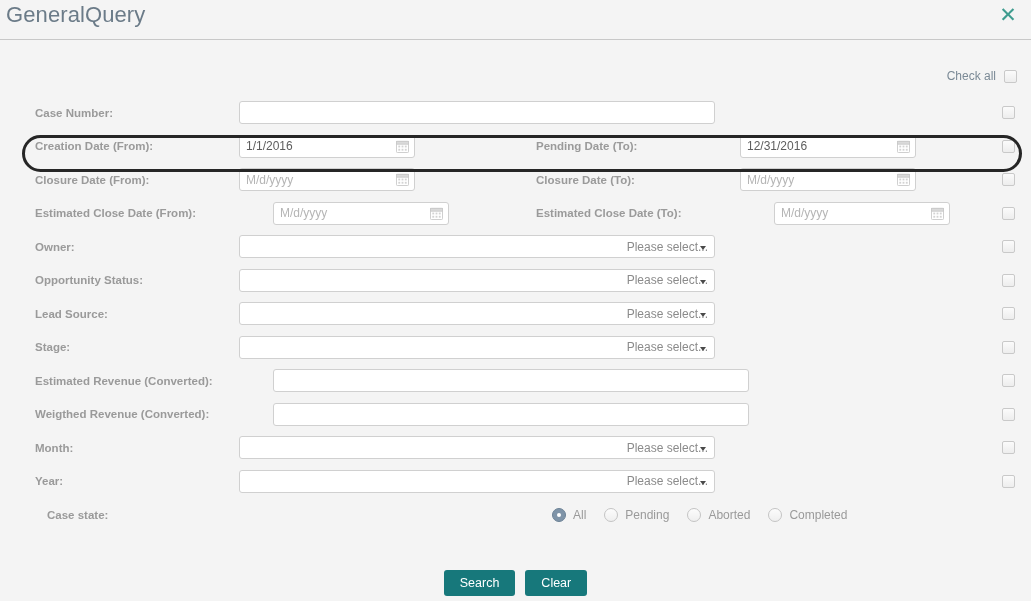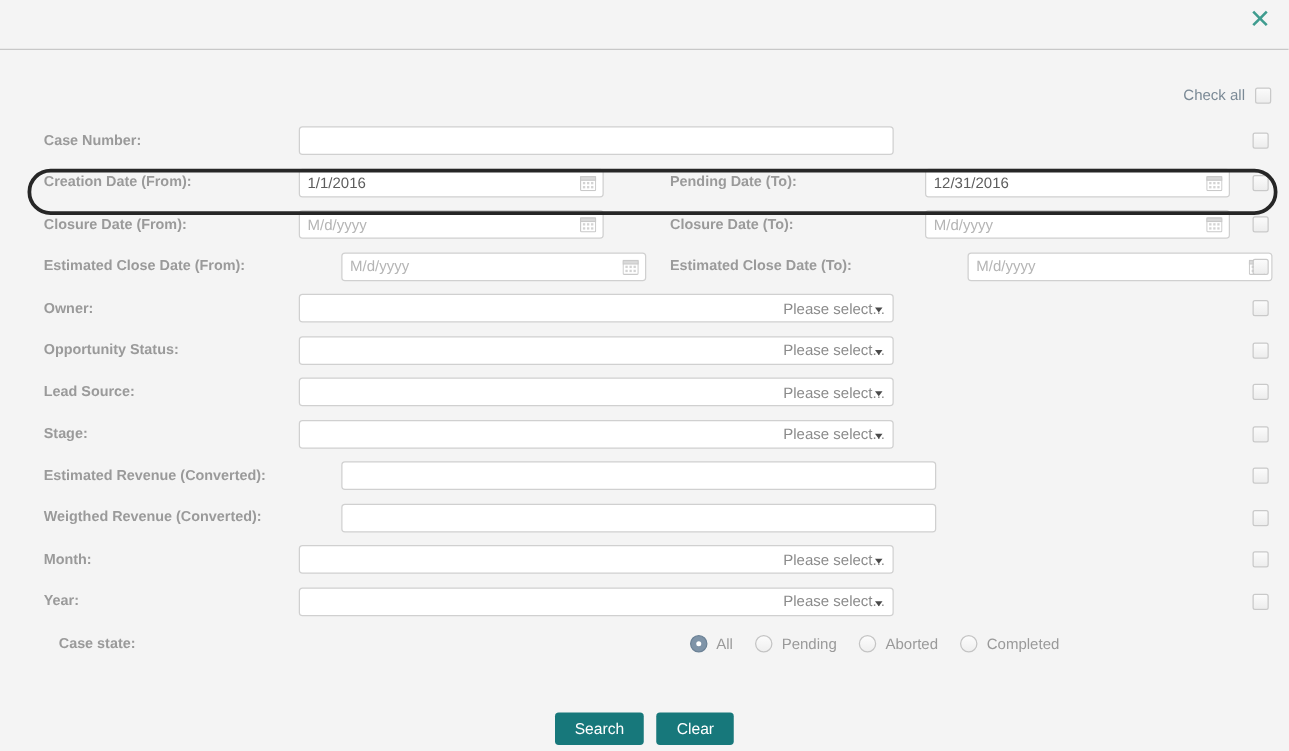--- a/index.html
+++ b/index.html
@@ -116,21 +116,21 @@
     border: 1px solid #d0d0d0;
     border-radius: 3px;
     background: #fff;
     box-sizing: border-box;
     font-family: "Liberation Sans", sans-serif;
     font-size: 12px;
     color: #5d5d5d;
     padding: 0 6px;
     outline: none;
   }
-  .txt.date { width: 244px; padding-right: 6px; }
+  .txt.date { width: 176px; padding-right: 6px; }
   .txt::placeholder { color: #b5b5b5; }
 
   .cal-icon {
     position: absolute;
     right: 6px;
     top: 5px;
     width: 13px;
     height: 13px;
     pointer-events: none;
     opacity: 0.55;
@@ -248,20 +248,21 @@
     border-radius: 19px;
     box-sizing: border-box;
     pointer-events: none;
     z-index: 20;
   }
 </style>
 </head>
 <body>
 
 <div id="header">
+  <div id="dialog-title">GeneralQuery</div>
   <div id="close-btn">✕</div>
 </div>
 
 <div id="checkall-row">
   <span id="checkall-label">Check all</span>
   <span class="cbx"></span>
 </div>
 
 <div id="form">
     <div class="row">

